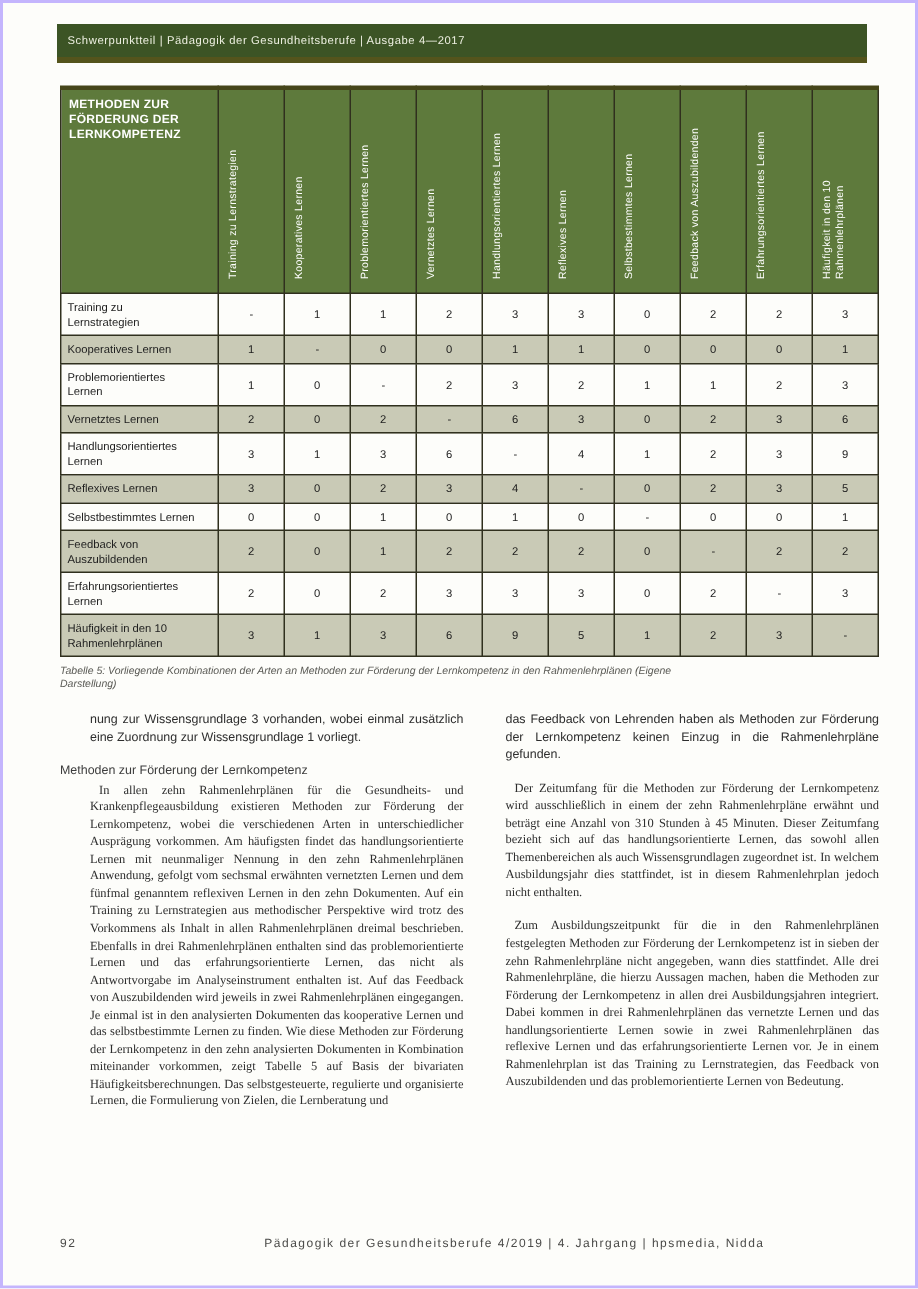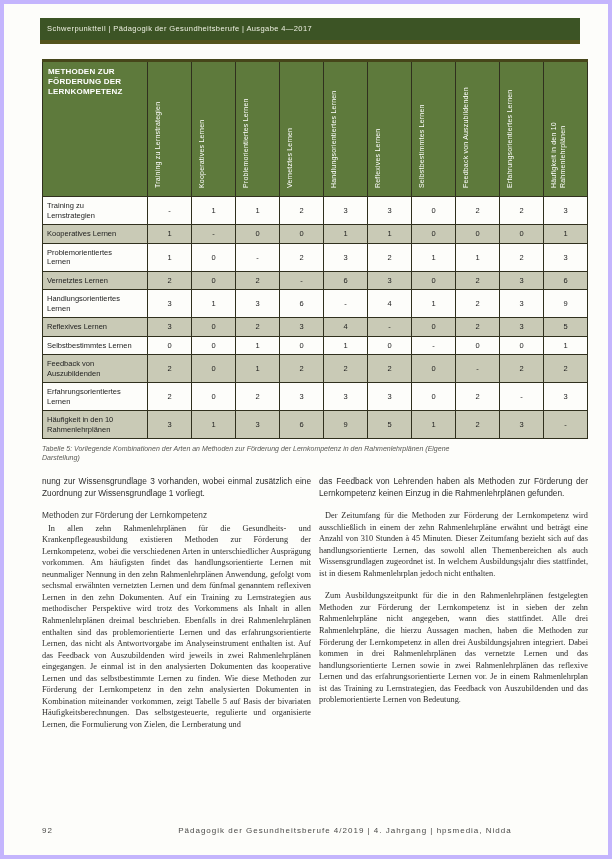--- a/index.html
+++ b/index.html
@@ -1,20 +1,20 @@
 <!DOCTYPE html>
 <html><head>
 <meta charset="utf-8">
 <style>
   * { margin:0; padding:0; box-sizing:border-box; }
   html,body { background:#ffffff; }
   body { width:612px; height:859px; font-family:"Liberation Sans", sans-serif; }
   .page {
     position:relative; width:612px; height:859px; overflow:hidden;
-    background:#fdfdfa; border:4px solid #c4b5fd;
+    background:#fdfdfa; border:2px solid #c4b5fd;
   }
   
   .header-bar {
     position:absolute; left:36px; top:14px; width:540px; height:22px;
     background:#3c5425; color:#eef0e2; font-size:7.5px; letter-spacing:.4px;
     line-height:22px; padding-left:7px; white-space:nowrap;
   }
   .header-rule { position:absolute; left:36px; top:36px; width:540px; height:4px; background:#54541c; }
 
   
@@ -40,20 +40,21 @@
     margin-top:5px; font-size:7px; font-style:italic; color:#5a5a55;
     line-height:9px; max-width:420px;
   }
 
   
   .article { position:absolute; left:38px; top:472px; width:546px; display:flex; gap:8px; }
   .col { width:269px; }
   .para {
     font-size:8.3px; line-height:11.55px; text-align:justify; color:#2d2d2d;
     margin-bottom:11px;
+    margin-left:20px;
   }
   .para.indent { text-indent:6px;font-family:Liberation Serif, serif; }
   .subhead { font-size:8.3px; line-height:11.55px; color:#3c3c3c; margin:0 0 1px 0; }
 
   
   .footer {
     position:absolute; left:38px; top:822px; width:540px; display:flex; align-items:baseline;
     font-size:8px; color:#4a4a48; letter-spacing:1px;
   }
   .journal-line { flex:1; text-align:center; padding-left:55px; white-space:nowrap; }
@@ -221,21 +222,21 @@
     <div class="caption">Tabelle 5: Vorliegende Kombinationen der Arten an Methoden zur Förderung der Lernkompetenz in den Rahmenlehrplänen (Eigene Darstellung)</div>
   </div>
 
   <div class="article">
     <div class="col" id="left-col">
         <p class="para">nung zur Wissensgrundlage 3 vorhanden, wobei einmal zusätzlich eine Zuordnung zur Wissensgrundlage 1 vorliegt.</p>
         <p class="subhead">Methoden zur Förderung der Lernkompetenz</p>
         <p class="para indent">In allen zehn Rahmenlehrplänen für die Gesundheits- und Krankenpflegeausbildung existieren Methoden zur Förderung der Lernkompetenz, wobei die verschiedenen Arten in unterschiedlicher Ausprägung vorkommen. Am häufigsten findet das handlungsorientierte Lernen mit neunmaliger Nennung in den zehn Rahmenlehrplänen Anwendung, gefolgt vom sechsmal erwähnten vernetzten Lernen und dem fünfmal genanntem reflexiven Lernen in den zehn Dokumenten. Auf ein Training zu Lernstrategien aus methodischer Perspektive wird trotz des Vorkommens als Inhalt in allen Rahmenlehrplänen dreimal beschrieben. Ebenfalls in drei Rahmenlehrplänen enthalten sind das problemorientierte Lernen und das erfahrungsorientierte Lernen, das nicht als Antwortvorgabe im Analyseinstrument enthalten ist. Auf das Feedback von Auszubildenden wird jeweils in zwei Rahmenlehrplänen eingegangen. Je einmal ist in den analysierten Dokumenten das kooperative Lernen und das selbstbestimmte Lernen zu finden. Wie diese Methoden zur Förderung der Lernkompetenz in den zehn analysierten Dokumenten in Kombination miteinander vorkommen, zeigt Tabelle 5 auf Basis der bivariaten Häufigkeitsberechnungen. Das selbstgesteuerte, regulierte und organisierte Lernen, die Formulierung von Zielen, die Lernberatung und</p>
       </div>
     <div class="col" id="right-col">
-        <p class="para">das Feedback von Lehrenden haben als Methoden zur Förderung der Lernkompetenz keinen Einzug in die Rahmenlehrplänen gefunden.</p>
+        <p class="para">das Feedback von Lehrenden haben als Methoden zur Förderung der Lernkompetenz keinen Einzug in die Rahmenlehrpläne gefunden.</p>
         <p class="para indent">Der Zeitumfang für die Methoden zur Förderung der Lernkompetenz wird ausschließlich in einem der zehn Rahmenlehrpläne erwähnt und beträgt eine Anzahl von 310 Stunden à 45 Minuten. Dieser Zeitumfang bezieht sich auf das handlungsorientierte Lernen, das sowohl allen Themenbereichen als auch Wissensgrundlagen zugeordnet ist. In welchem Ausbildungsjahr dies stattfindet, ist in diesem Rahmenlehrplan jedoch nicht enthalten.</p>
         <p class="para indent">Zum Ausbildungszeitpunkt für die in den Rahmenlehrplänen festgelegten Methoden zur Förderung der Lernkompetenz ist in sieben der zehn Rahmenlehrpläne nicht angegeben, wann dies stattfindet. Alle drei Rahmenlehrpläne, die hierzu Aussagen machen, haben die Methoden zur Förderung der Lernkompetenz in allen drei Ausbildungsjahren integriert. Dabei kommen in drei Rahmenlehrplänen das vernetzte Lernen und das handlungsorientierte Lernen sowie in zwei Rahmenlehrplänen das reflexive Lernen und das erfahrungsorientierte Lernen vor. Je in einem Rahmenlehrplan ist das Training zu Lernstrategien, das Feedback von Auszubildenden und das problemorientierte Lernen von Bedeutung.</p>
       </div>
   </div>
 
   <div class="footer">
     <span>92</span>
     <span class="journal-line">Pädagogik der Gesundheitsberufe 4/2019  |  4. Jahrgang  |  hpsmedia, Nidda</span>
   </div>
 

